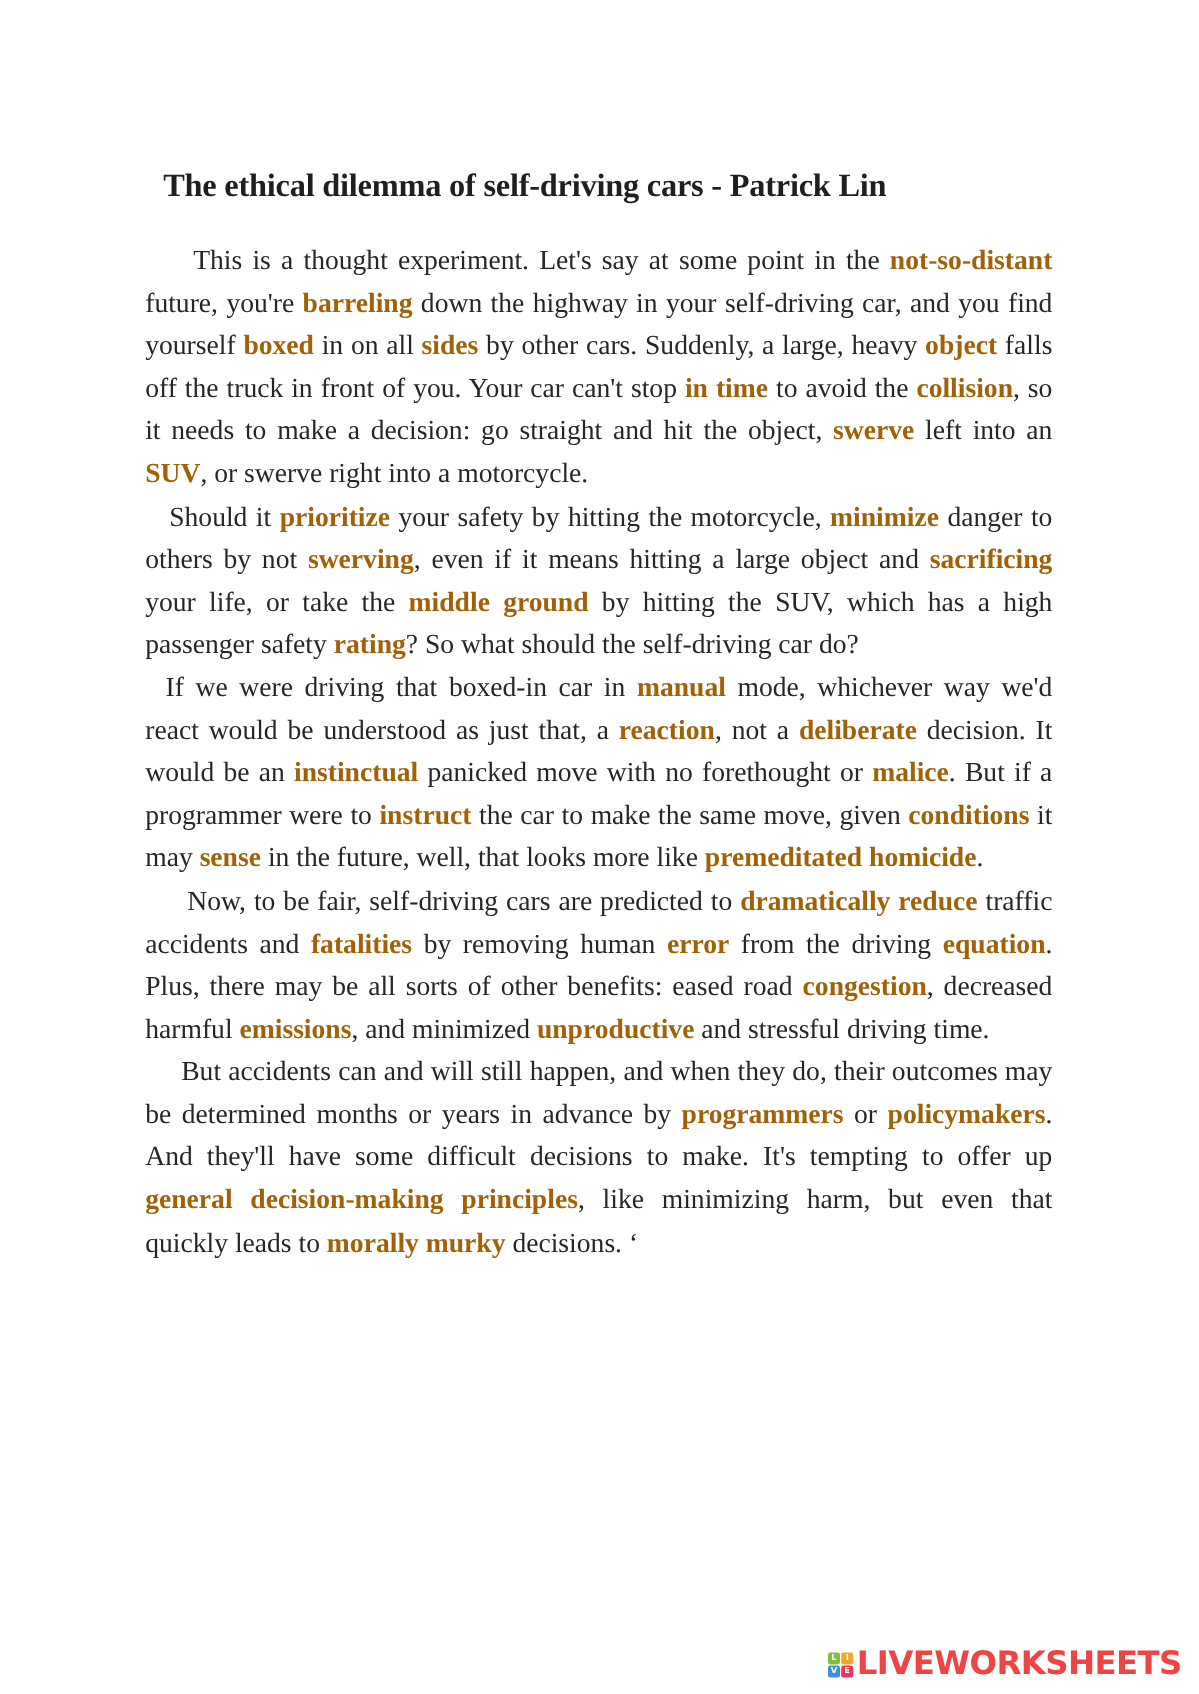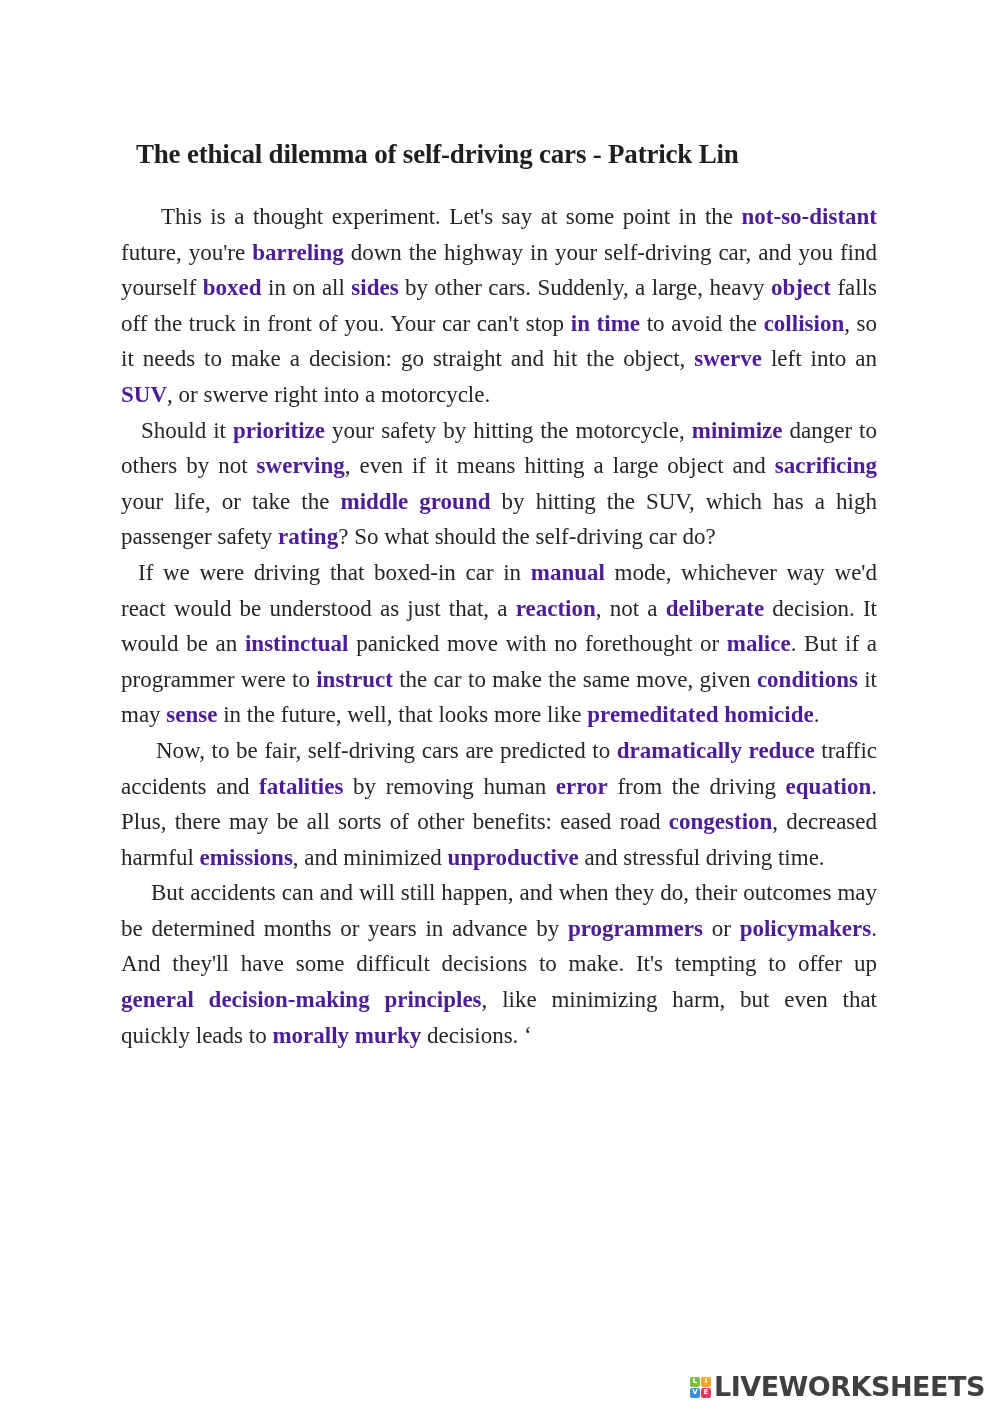--- a/index.html
+++ b/index.html
@@ -37,21 +37,21 @@
     font-size: 23px;
     line-height: 35.6px;
     color: #262626;
   }
   .para {
     margin: 0;
     text-align: justify;
   }
   .para b {
     font-weight: bold;
-    color: #4c1d95;
+    color: #a16207;
     margin-top: 40px;
   }
   .logo {
     position: absolute;
     left: 690px;
     top: 1372px;
     display: flex;
     align-items: center;
     height: 30px;
   }
@@ -96,14 +96,14 @@
     <p class="para" style="text-indent: 30px;"><span>But accidents can and will still happen, and when they do, their outcomes may be determined months or years in advance by </span><b>programmers</b><span> or </span><b>policymakers</b><span>. And they'll have some difficult decisions to make. It's tempting to offer up </span><b>general decision-making principles</b><span>, like minimizing harm, but even that quickly leads to </span><b>morally murky</b><span> decisions. ‘</span></p>
   </div>
 
 <div class="logo">
   <div class="logo-blocks" id="logo-blocks">
       <div class="logo-block" style="background: rgb(124, 191, 58);">L</div>
       <div class="logo-block" style="background: rgb(245, 166, 35);">I</div>
       <div class="logo-block" style="background: rgb(59, 143, 217);">V</div>
       <div class="logo-block" style="background: rgb(232, 54, 93);">E</div>
     </div>
-  <span class="logo-text" id="logo-text" style="color: #404040;">LIVEWORKSHEETS</span>
+  <span class="logo-text" id="logo-text" style="color: #ef4444;">LIVEWORKSHEETS</span>
 </div>
 
 </body></html>

